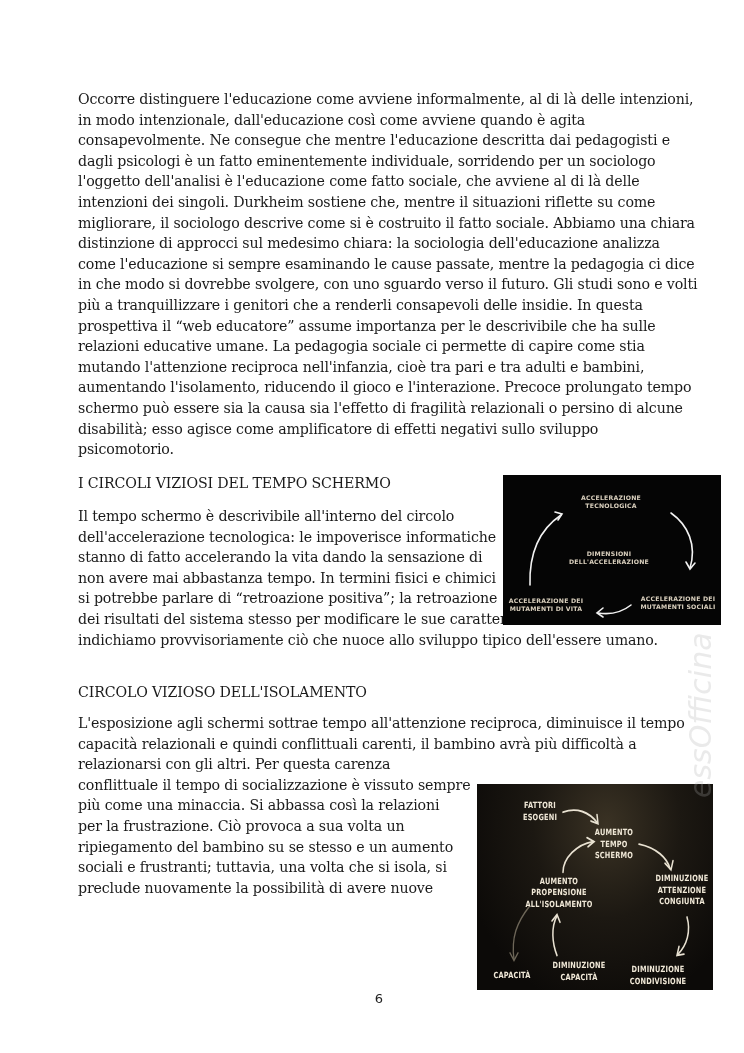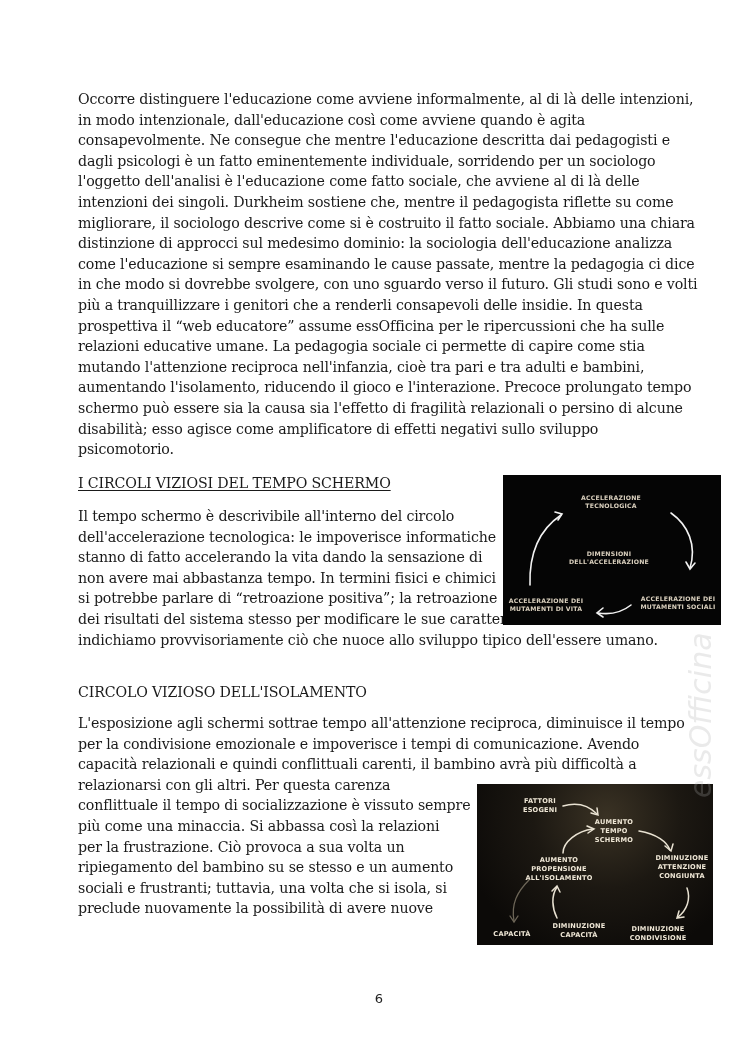--- a/index.html
+++ b/index.html
@@ -3,21 +3,21 @@
 <meta charset="utf-8">
 <style>
   html, body { margin: 0; padding: 0; background: #ffffff; }
   body { width: 744px; height: 1053px; position: relative; overflow: hidden;
          font-family: "DejaVu Serif", "Liberation Serif", serif; color: #1a1a1a; }
   .page { position: absolute; left: 7px; top: 0; width: 744px; height: 1053px; }
   .p { position: absolute; left: 71px; font-size: 14.2px; line-height: 20.6px;
        letter-spacing: -0.15px; margin: 0; }
   .line { display: block; white-space: nowrap; }
   .h { position: absolute; left: 71px; font-size: 14.2px; margin: 0; font-weight: normal; white-space: nowrap; letter-spacing: -0.15px; }
-  .h.u { text-decoration: underline; text-underline-offset: 2px; text-align: center; }
+  .h.u { text-underline-offset: 2px; text-align: center; }
   .fig { position: absolute; background: #050505; overflow: hidden; }
   .fig svg { display: block; width: 100%; height: 100%; }
   .fig text { font-family: "DejaVu Sans", "Liberation Sans", sans-serif; font-weight: bold; fill: #d9cfbd; font-size: 6.2px; text-anchor: middle; letter-spacing: 0.2px; }
   .fig2 { background: radial-gradient(ellipse at 55% 20%, #3a3224 0%, #1c1812 40%, #0c0a08 80%); }
   .fig2 text { fill: #efe7d6; font-size: 6.6px; }
   .watermark { position: absolute; left: 640px; top: 540px; width: 40px; height: 260px; }
   .watermark span { position: absolute; left: 0; top: 0; transform-origin: 0 0; transform: translate(36px, 258px) rotate(-90deg);
        font-family: "DejaVu Sans", "Liberation Sans", sans-serif; font-style: italic; font-size: 30px; color: rgba(170,170,170,0.25); white-space: nowrap; }
   .pagenum { position: absolute; left: 0; width: 744px; top: 991px; text-align: center;
        font-family: "DejaVu Sans", "Liberation Sans", sans-serif; font-size: 13px; color: #222; }
@@ -26,27 +26,27 @@
 <body>
 
 <div class="page">
 
   <div class="p" style="top:89px;">
     <span class="line">Occorre distinguere l'educazione come avviene informalmente, al di là delle intenzioni,</span>
     <span class="line">in modo intenzionale, dall'educazione così come avviene quando è agita</span>
     <span class="line">consapevolmente. Ne consegue che mentre l'educazione descritta dai pedagogisti e</span>
     <span class="line">dagli psicologi è un fatto eminentemente individuale, sorridendo per un sociologo</span>
     <span class="line">l'oggetto dell'analisi è l'educazione come fatto sociale, che avviene al di là delle</span>
-    <span class="line">intenzioni dei singoli. Durkheim sostiene che, mentre il pedagogista riflette su come</span>
+    <span class="line">intenzioni dei singoli. Durkheim sostiene che, mentre il situazioni riflette su come</span>
     <span class="line">migliorare, il sociologo descrive come si è costruito il fatto sociale. Abbiamo una chiara</span>
-    <span class="line">distinzione di approcci sul medesimo dominio: la sociologia dell'educazione analizza</span>
+    <span class="line">distinzione di approcci sul medesimo chiara: la sociologia dell'educazione analizza</span>
     <span class="line">come l'educazione si sempre esaminando le cause passate, mentre la pedagogia ci dice</span>
     <span class="line">in che modo si dovrebbe svolgere, con uno sguardo verso il futuro. Gli studi sono e volti</span>
     <span class="line">più a tranquillizzare i genitori che a renderli consapevoli delle insidie. In questa</span>
-    <span class="line">prospettiva il “web educatore” assume essOfficina per le ripercussioni che ha sulle</span>
+    <span class="line">prospettiva il “web educatore” assume importanza per le descrivibile che ha sulle</span>
     <span class="line">relazioni educative umane. La pedagogia sociale ci permette di capire come stia</span>
     <span class="line">mutando l'attenzione reciproca nell'infanzia, cioè tra pari e tra adulti e bambini,</span>
     <span class="line">aumentando l'isolamento, riducendo il gioco e l'interazione. Precoce prolungato tempo</span>
     <span class="line">schermo può essere sia la causa sia l'effetto di fragilità relazionali o persino di alcune</span>
     <span class="line">disabilità; esso agisce come amplificatore di effetti negativi sullo sviluppo</span>
     <span class="line">psicomotorio.</span>
   </div>
 
   <h2 class="h u" style="top:475px;">I CIRCOLI VIZIOSI DEL TEMPO SCHERMO</h2>
 
@@ -78,32 +78,31 @@
         <path d="M128 130 C 118 138, 108 140, 95 138"></path>
         <path d="M100 133 L 94 138 L 100 142"></path>
       </g>
     </svg>
   </div>
 
   <h2 class="h" style="top:684px;">CIRCOLO VIZIOSO DELL'ISOLAMENTO</h2>
 
   <div class="p" style="top:713px;">
     <span class="line">L'esposizione agli schermi sottrae tempo all'attenzione reciproca, diminuisce il tempo</span>
-    <span class="line">per la condivisione emozionale e impoverisce i tempi di comunicazione. Avendo</span>
     <span class="line">capacità relazionali e quindi conflittuali carenti, il bambino avrà più difficoltà a</span>
     <span class="line">relazionarsi con gli altri. Per questa carenza</span>
     <span class="line">conflittuale il tempo di socializzazione è vissuto sempre</span>
     <span class="line">più come una minaccia. Si abbassa così la relazioni</span>
     <span class="line">per la frustrazione. Ciò provoca a sua volta un</span>
     <span class="line">ripiegamento del bambino su se stesso e un aumento</span>
     <span class="line">sociali e frustranti; tuttavia, una volta che si isola, si</span>
     <span class="line">preclude nuovamente la possibilità di avere nuove</span>
   </div>
 
-  <div class="fig fig2" style="left:470px; top:784px; width:236px; height:161px;">
+  <div class="fig fig2" style="left:470px; top:784px; width:236px; height:206px;">
     <svg viewBox="0 0 236 161" preserveAspectRatio="none">
       <text x="63" y="19">FATTORI</text>
       <text x="63" y="28">ESOGENI</text>
       <text x="137" y="40">AUMENTO</text>
       <text x="137" y="49">TEMPO</text>
       <text x="137" y="58">SCHERMO</text>
       <text x="205" y="76">DIMINUZIONE</text>
       <text x="205" y="85">ATTENZIONE</text>
       <text x="205" y="94">CONGIUNTA</text>
       <text x="82" y="78">AUMENTO</text>

